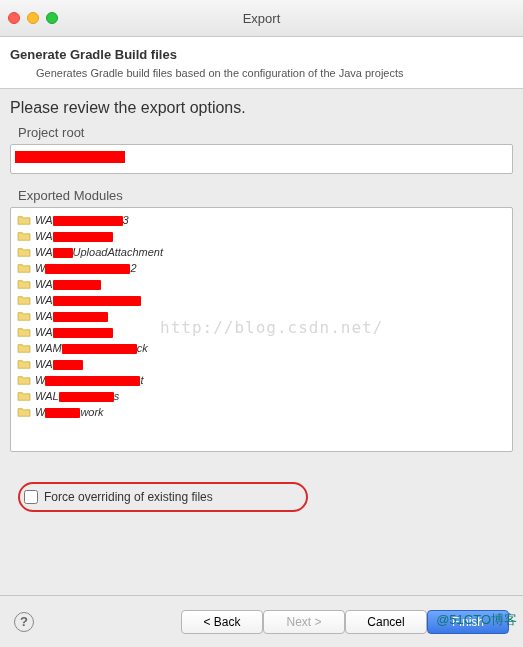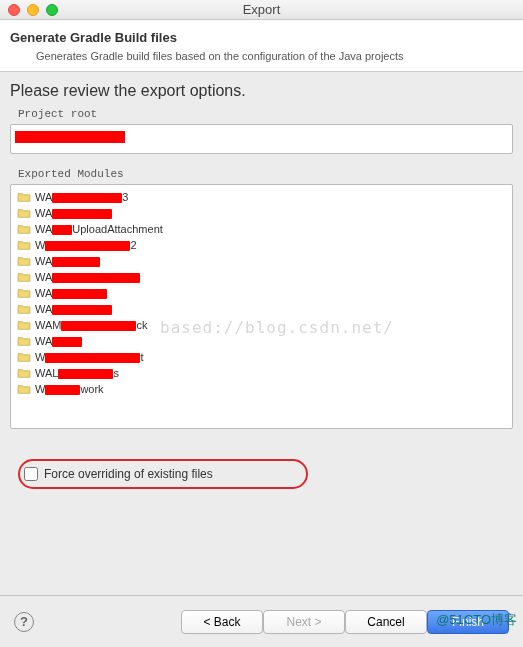--- a/index.html
+++ b/index.html
@@ -1,31 +1,31 @@
 <!DOCTYPE html>
 <html><head>
   <meta charset="utf-8">
   <style>
     * { margin: 0; padding: 0; box-sizing: border-box; font-family: "Lucida Grande", "Helvetica Neue", Arial, sans-serif; }
     body { width: 523px; height: 647px; background: #ececec; font-size: 12px; color: #333; }
-    .titlebar { height: 20px; background: linear-gradient(#f6f6f6, #e6e6e6); border-bottom: 1px solid #c8c8c8; display: flex; align-items: center; padding: 0 8px; position: relative; }
+    .titlebar { height: 37px; background: linear-gradient(#f6f6f6, #e6e6e6); border-bottom: 1px solid #c8c8c8; display: flex; align-items: center; padding: 0 8px; position: relative; }
     .traffic { display: flex; gap: 7px; }
     .traffic span { width: 12px; height: 12px; border-radius: 50%; display: block; }
     .t-red { background: #ff5f57; border: 1px solid #e1483f; }
     .t-yellow { background: #ffbd2e; border: 1px solid #e0a128; }
     .t-green { background: #28ca42; border: 1px solid #1fa034; }
     .win-title { position: absolute; left: 0; right: 0; text-align: center; font-size: 13px; color: #4a4a4a; pointer-events: none; }
     .header { background: #fff; padding: 10px 10px 8px; border-bottom: 1px solid #ccc; }
     .header h1 { font-size: 13px; font-weight: bold; margin-bottom: 4px; }
     .header p { font-size: 11px; color: #555; line-height: 1.3; margin-left: 26px; }
     .content { padding: 10px 10px 0; }
     .review { font-size: 16px; margin-bottom: 8px; }
-    .section-label { font-size: 11px; color: #555; margin-left: 8px; margin-bottom: 4px; font-family: Liberation Mono, monospace; }
+    .section-label { font-size: 13px; color: #555; margin-left: 8px; margin-bottom: 4px; }
     .field-box { background: #fff; border: 1px solid #bbb; border-radius: 2px; padding: 6px 8px; font-size: 12px; min-height: 30px; position: relative; margin-bottom: 14px; }
-    .modules-box { background: #fff; border: 1px solid #bbb; border-radius: 2px; padding: 4px; height: 245px; overflow: auto; margin-bottom: 14px; }
+    .modules-box { background: #fff; border: 1px solid #bbb; border-radius: 2px; padding: 4px; height: 245px; overflow: auto; margin-bottom: 14px; font-style: italic; }
     .module-row { display: flex; align-items: center; height: 16px; padding: 0 2px; font-size: 11px; }
     .folder-icon { width: 14px; height: 12px; margin-right: 4px; display: inline-flex; align-items: center; justify-content: center; }
     .folder-icon svg { width: 14px; height: 12px; }
     .redact { position: absolute; background: #f00; height: 12px; pointer-events: none; }
     .module-row .text { position: relative; }
     .module-row .redact-inline { display: inline-block; background: #f00; height: 10px; vertical-align: middle; border-radius: 1px; }
     .checkbox-row { display: flex; align-items: center; margin-top: 30px; margin-left: 8px; padding: 6px 4px; width: 290px; border: 2px solid #d82a2a; border-radius: 15px; }
     .checkbox-row input { margin-right: 6px; width: 14px; height: 14px; }
     .checkbox-row label { font-size: 12px; color: #333; }
     .footer { position: absolute; bottom: 0; left: 0; right: 0; height: 52px; background: #ececec; border-top: 1px solid #c4c4c4; display: flex; align-items: center; padding: 0 14px; }
@@ -183,21 +183,21 @@
         <span class="text">W<span class="redact-inline" style="width:35px"></span>work</span>
       </div>
     </div>
 
   <div class="checkbox-row">
     <input type="checkbox" style="">
     <label>Force overriding of existing files</label>
   </div>
 </div>
 
-<div class="csdn-watermark">based://blog.csdn.net/</div>
+<div class="csdn-watermark">http://blog.csdn.net/</div>
 
 <div class="footer">
   <div class="help">?</div>
   <div class="btns">
     <button class="btn">&lt; Back</button>
     <button class="btn" disabled="">Next &gt;</button>
     <button class="btn">Cancel</button>
     <button class="btn primary">Finish</button>
   </div>
 </div>

